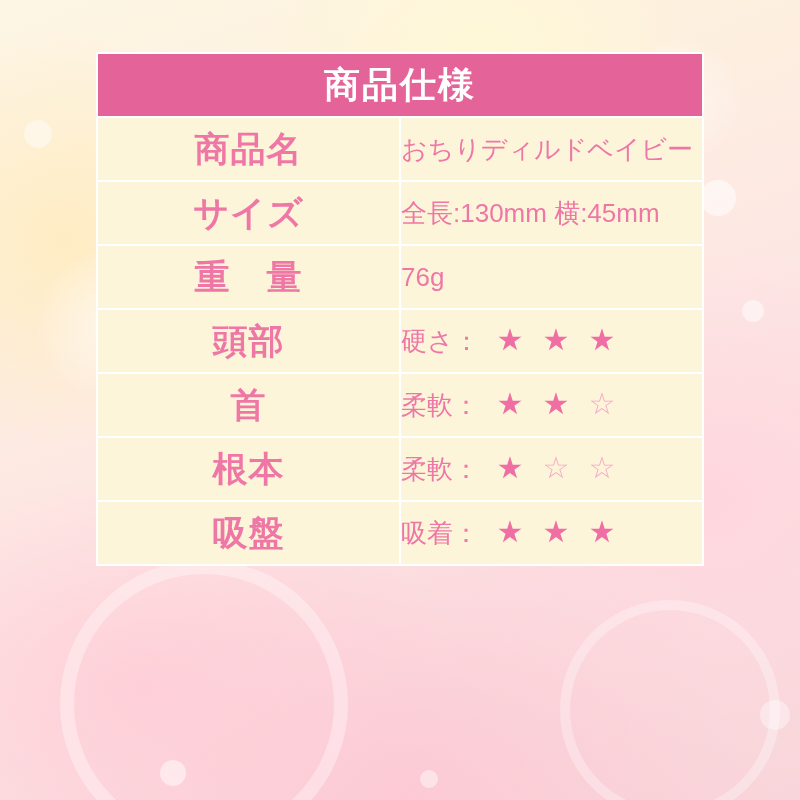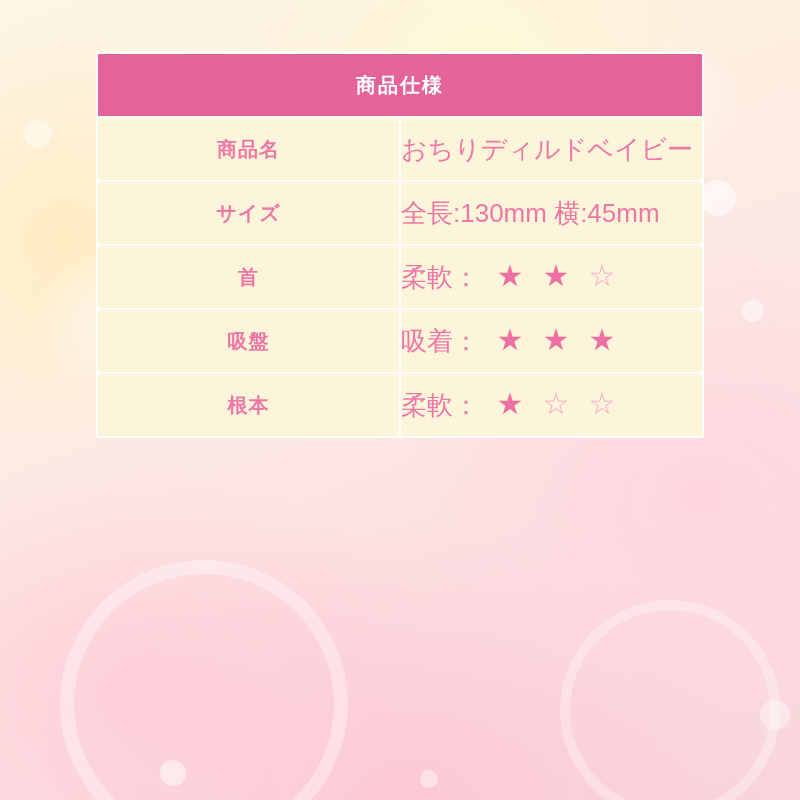--- a/index.html
+++ b/index.html
@@ -46,30 +46,30 @@
   table.spec td {
     border: 2px solid #ffffff;
     padding: 0;
     height: 62px;
     vertical-align: middle;
   }
   .hdr td {
     background: #e4649a;
     color: #ffffff;
     text-align: center;
-    font-size: 20px;
+    font-size: 36px;
     font-weight: bold;
     letter-spacing: 2px;
     height: 56px;
   }
   .label-cell {
     background: #fdf5da;
     color: #ef77a6;
     text-align: center;
-    font-size: 20px;
+    font-size: 35px;
     font-weight: bold;
     letter-spacing: 1px;
     width: 258px;
   }
   .value-cell {
     background: #fdf5da;
     color: #ef77a6;
     font-size: 26px;
     font-weight: normal;
     padding-left: 16px;
@@ -121,45 +121,58 @@
         </tr>
 
         <tr>
           <td class="label-cell">商品名</td>
           <td class="value-cell">おちりディルドベイビー</td>
         </tr>
         <tr>
           <td class="label-cell">サイズ</td>
           <td class="value-cell">全長:130mm 横:45mm</td>
         </tr>
+        <tr>
+          <td class="label-cell">重　量</td>
+          <td class="value-cell">76g</td>
+        </tr>
 
 
+        <tr>
+          <td class="label-cell">頭部</td>
+          <td class="value-cell stars">
+            <span class="star-row">
+              <span class="star-label">硬さ：</span>
+              <span class="rating"><span class="star filled">★</span><span class="star filled">★</span><span class="star filled">★</span></span>
+            </span>
+          </td>
+        </tr>
         <tr>
           <td class="label-cell">首</td>
           <td class="value-cell stars">
             <span class="star-row">
               <span class="star-label">柔軟：</span>
               <span class="rating"><span class="star filled">★</span><span class="star filled">★</span><span class="star empty">☆</span></span>
+            </span>
+          </td>
+        </tr>
+        <tr>
+          <td class="label-cell">根本</td>
+          <td class="value-cell stars">
+            <span class="star-row">
+              <span class="star-label">柔軟：</span>
+              <span class="rating"><span class="star filled">★</span><span class="star empty">☆</span><span class="star empty">☆</span></span>
             </span>
           </td>
         </tr>
         <tr>
           <td class="label-cell">吸盤</td>
           <td class="value-cell stars">
             <span class="star-row">
               <span class="star-label">吸着：</span>
               <span class="rating"><span class="star filled">★</span><span class="star filled">★</span><span class="star filled">★</span></span>
             </span>
           </td>
         </tr>
-        <tr>
-          <td class="label-cell">根本</td>
-          <td class="value-cell stars">
-            <span class="star-row">
-              <span class="star-label">柔軟：</span>
-              <span class="rating"><span class="star filled">★</span><span class="star empty">☆</span><span class="star empty">☆</span></span>
-            </span>
-          </td>
-        </tr>
       </tbody>
     </table>
   </div>
 </div>
 
 </body></html>

